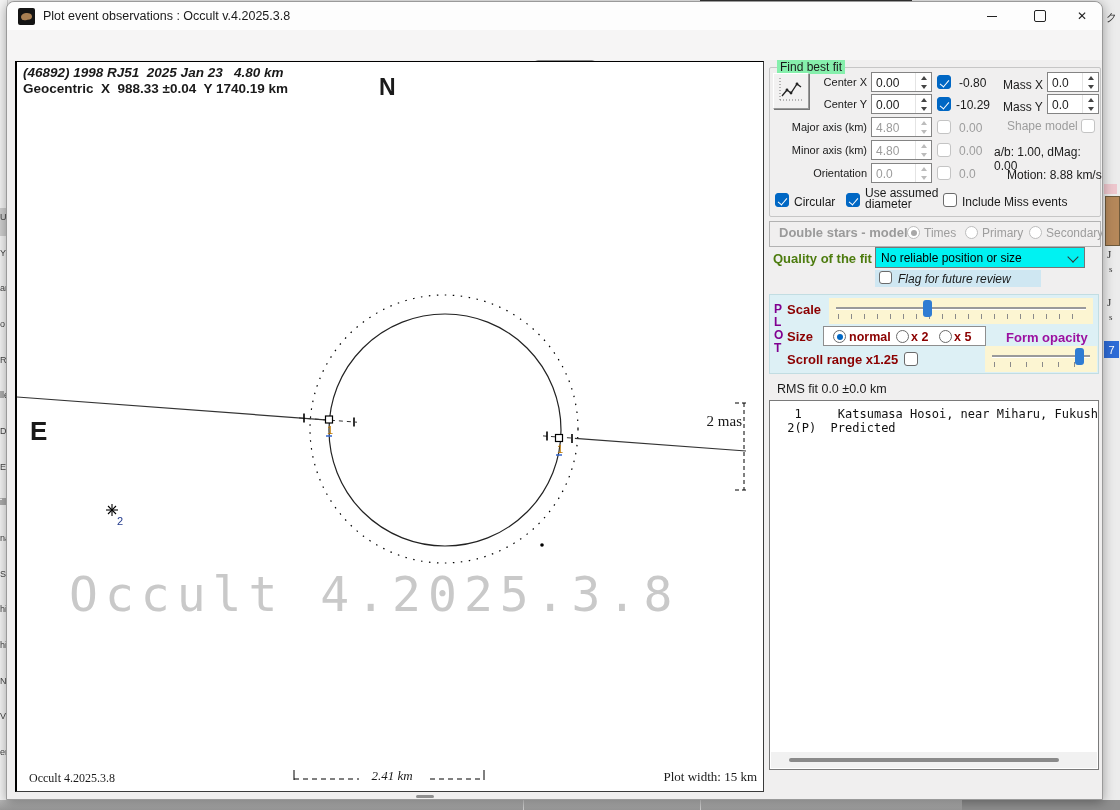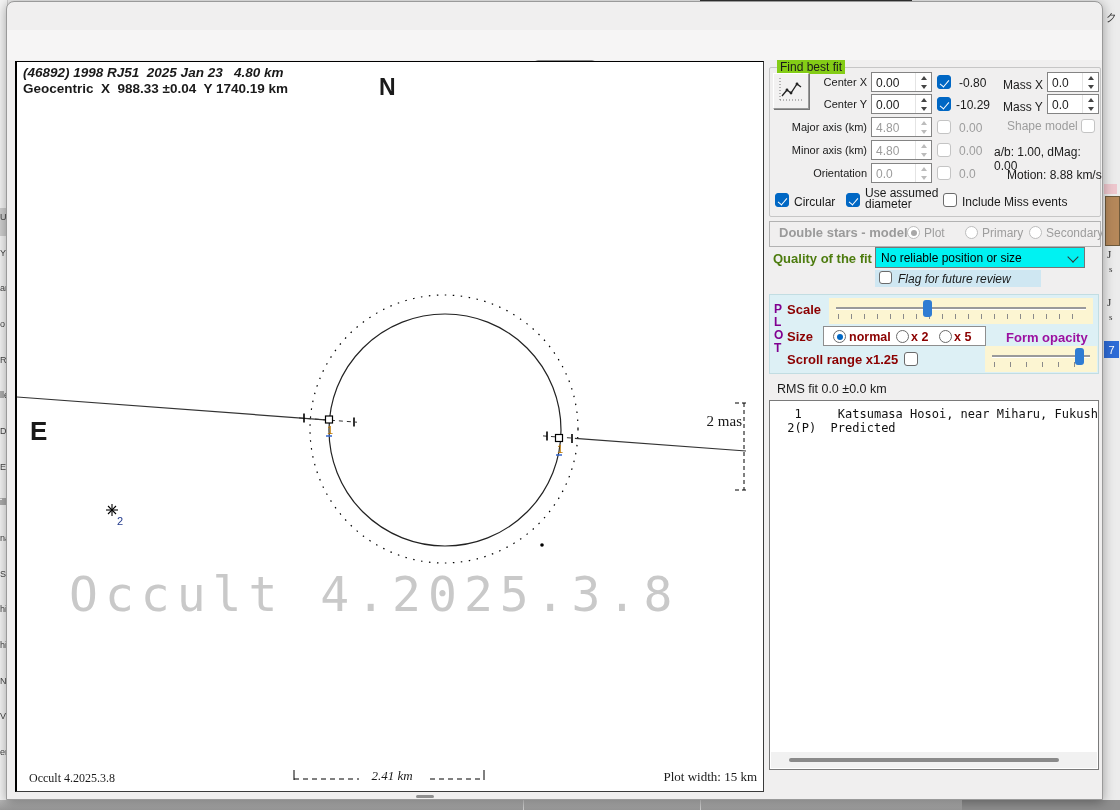--- a/index.html
+++ b/index.html
@@ -57,21 +57,21 @@
   #scalebar-label{left:342px;top:706px;width:66px;text-align:center;background:#fff;
                   font-family:"Liberation Serif",serif;font-style:italic;font-size:13px;}
   #foot-right{left:598px;top:707px;width:142px;text-align:right;font-family:"Liberation Serif",serif;font-size:13px;}
   #watermark-t{font-family:"DejaVu Sans Mono",monospace;font-size:48px;letter-spacing:7px;fill:#c9c9c9;}
   #hscroll-dash{left:415px;top:794px;width:18px;height:3px;background:#8f8f8f;border-radius:2px;}
   
   .lbl{font-size:12px;}
   .lblr{font-size:11px;text-align:right;}
   .gray{color:#9d9d9d;}
   .grp{border:1px solid #c6c6c6;border-radius:2px;}
-  .grp-t{background:#84cc16;padding:0 3px;font-size:12px;}
+  .grp-t{background:#86efac;padding:0 3px;font-size:12px;}
   .cb{width:14px;height:14px;border:1px solid #6b6b6b;border-radius:3px;background:#fff;box-sizing:border-box;}
   .cb.on{background:#0067c4;border-color:#0067c4;}
   .cb.on::after{content:"";position:absolute;left:4px;top:1.5px;width:4px;height:8px;
                 border:solid #fff;border-width:0 1.6px 1.6px 0;transform:rotate(40deg);}
   .cb.dis{border-color:#c4c4c4;}
   .rd{width:13px;height:13px;border:1px solid #6b6b6b;border-radius:50%;background:#fff;box-sizing:border-box;}
   .rd.on::after{content:"";position:absolute;left:2.5px;top:2.5px;width:6px;height:6px;border-radius:50%;background:#0067c4;}
   .rd.dis{border-color:#bdbdbd;}
   .rd.dis.on::after{background:#a8a8a8;}
   .spin{height:20px;background:#fff;border:1px solid #848484;box-sizing:border-box;display:flex;}
@@ -142,20 +142,35 @@
   <div class="abs frag" style="left:1109px;top:312px;font-size:9px;">s</div>
   <div class="abs" id="seven-badge">7</div>
   <div class="abs" id="taskbar"></div>
   <div class="abs tb-div" style="left:523px;"></div>
   <div class="abs tb-div" style="left:700px;"></div>
   <div class="abs" id="taskbar-right"></div>
   <div class="abs" id="artifact"></div>
 
   <div class="abs" id="win">
 
+    <div class="abs" id="titlebar">
+      <div class="abs" id="app-icon">
+          <i></i>
+        </div>
+      <div class="abs" id="title-text">Plot event observations : Occult v.4.2025.3.8</div>
+      <div class="abs capbtn" style="left:963px;">
+          <span id="min-glyph"></span>
+        </div>
+      <div class="abs capbtn" style="left:1011px;">
+          <span id="max-glyph"></span>
+        </div>
+      <div class="abs capbtn" style="left:1053px;">
+          <span id="close-glyph">✕</span>
+        </div>
+    </div>
 
     <div class="abs" id="menubar">
       <div class="abs mitem" style="left:16px;">with Plot...</div>
       <div class="abs mitem" style="left:91px;">Plot options...</div>
       <div class="abs" id="help-icon">?</div>
       <div class="abs mitem" style="left:201px;">Help</div>
       <div class="abs mitem" style="left:246px;">Keep form on top</div>
       <div class="abs mitem" style="left:355px;">Exit</div>
       <div class="abs mbtn" id="btn-miss">Set 'Miss' Times</div>
       <div class="abs mbtn" id="btn-editor">→Editor</div>
@@ -303,21 +318,21 @@
     <div class="abs cb on" style="left:768px;top:191px;"></div>
     <div class="abs lbl" style="left:787px;top:193px;">Circular</div>
     <div class="abs cb on" style="left:839px;top:191px;"></div>
     <div class="abs lbl" style="left:858px;top:186px;width:74px;line-height:11px;">Use assumed diameter</div>
     <div class="abs cb" style="left:936px;top:191px;"></div>
     <div class="abs lbl" style="left:955px;top:193px;">Include Miss events</div>
 
     <div class="abs" id="ds-grp" style="left:762px;top:219px;"></div>
     <div class="abs" style="left:772px;top:223px;font-size:13px;font-weight:bold;color:#9a9a9a;">Double stars - model</div>
     <div class="abs rd dis on" style="left:900px;top:224px;"></div>
-    <div class="abs lbl gray" style="left:917px;top:224px;">Plot</div>
+    <div class="abs lbl gray" style="left:917px;top:224px;">Times</div>
     <div class="abs rd dis" style="left:958px;top:224px;"></div>
     <div class="abs lbl gray" style="left:975px;top:224px;">Primary</div>
     <div class="abs rd dis" style="left:1022px;top:224px;"></div>
     <div class="abs lbl gray" style="left:1039px;top:224px;">Secondary</div>
 
     <div class="abs" style="left:766px;top:249px;font-size:13px;font-weight:bold;color:#4d7c0f;">Quality of the fit</div>
     <div class="abs" id="quality-combo" style="left:868px;top:245px;">
       <span class="qv">No reliable position or size</span>
       <span id="combo-arrow"></span>
     </div>

